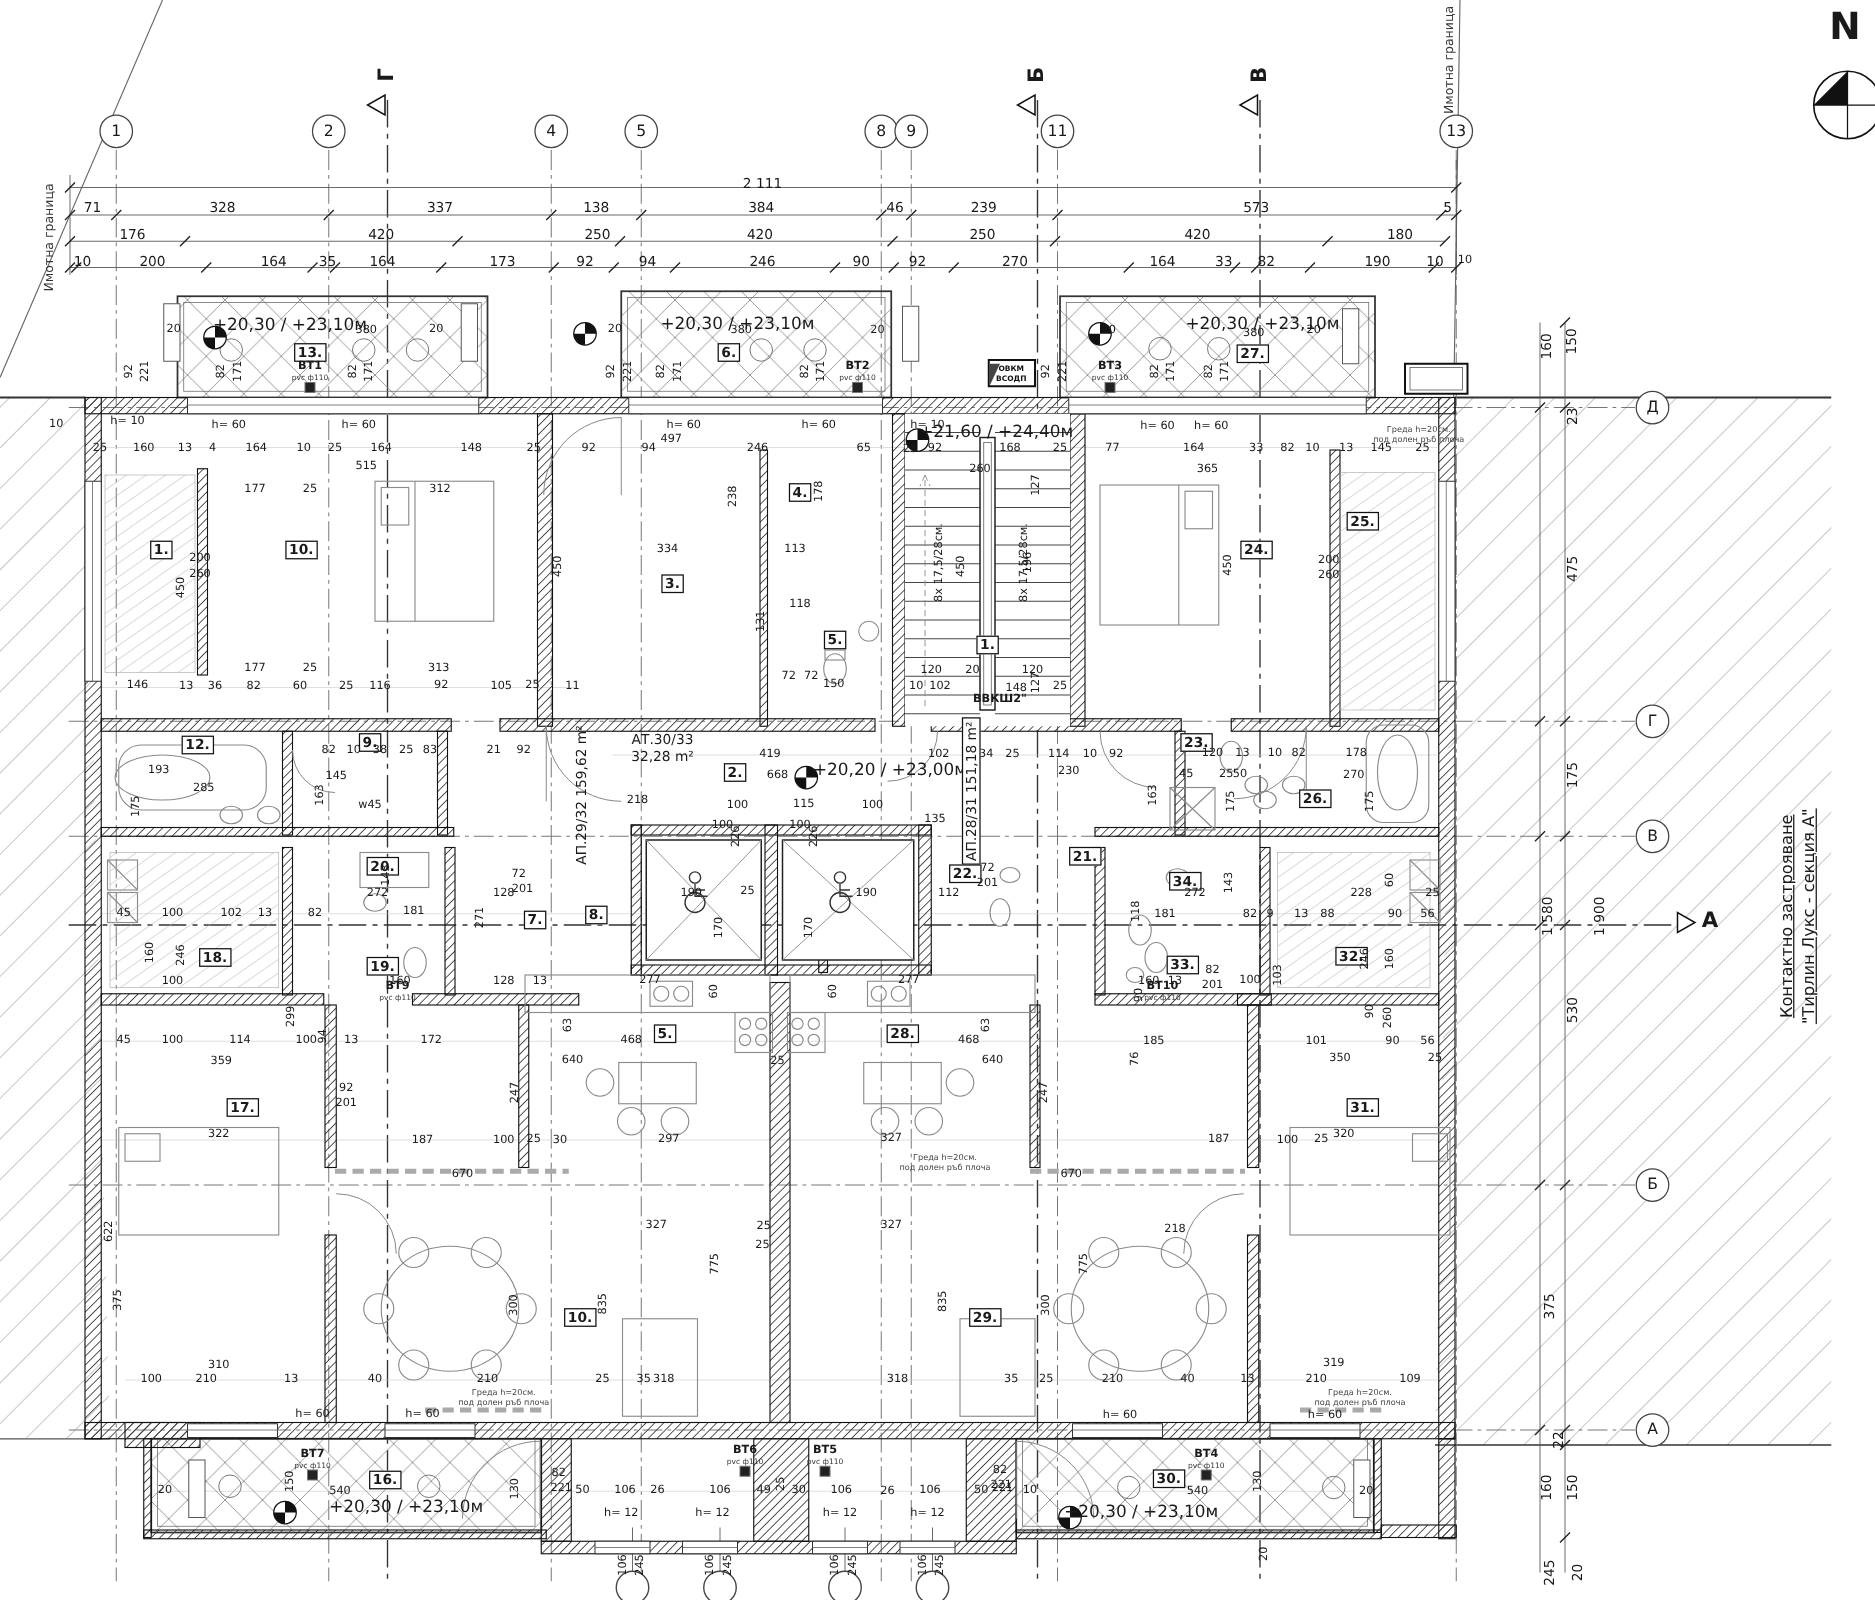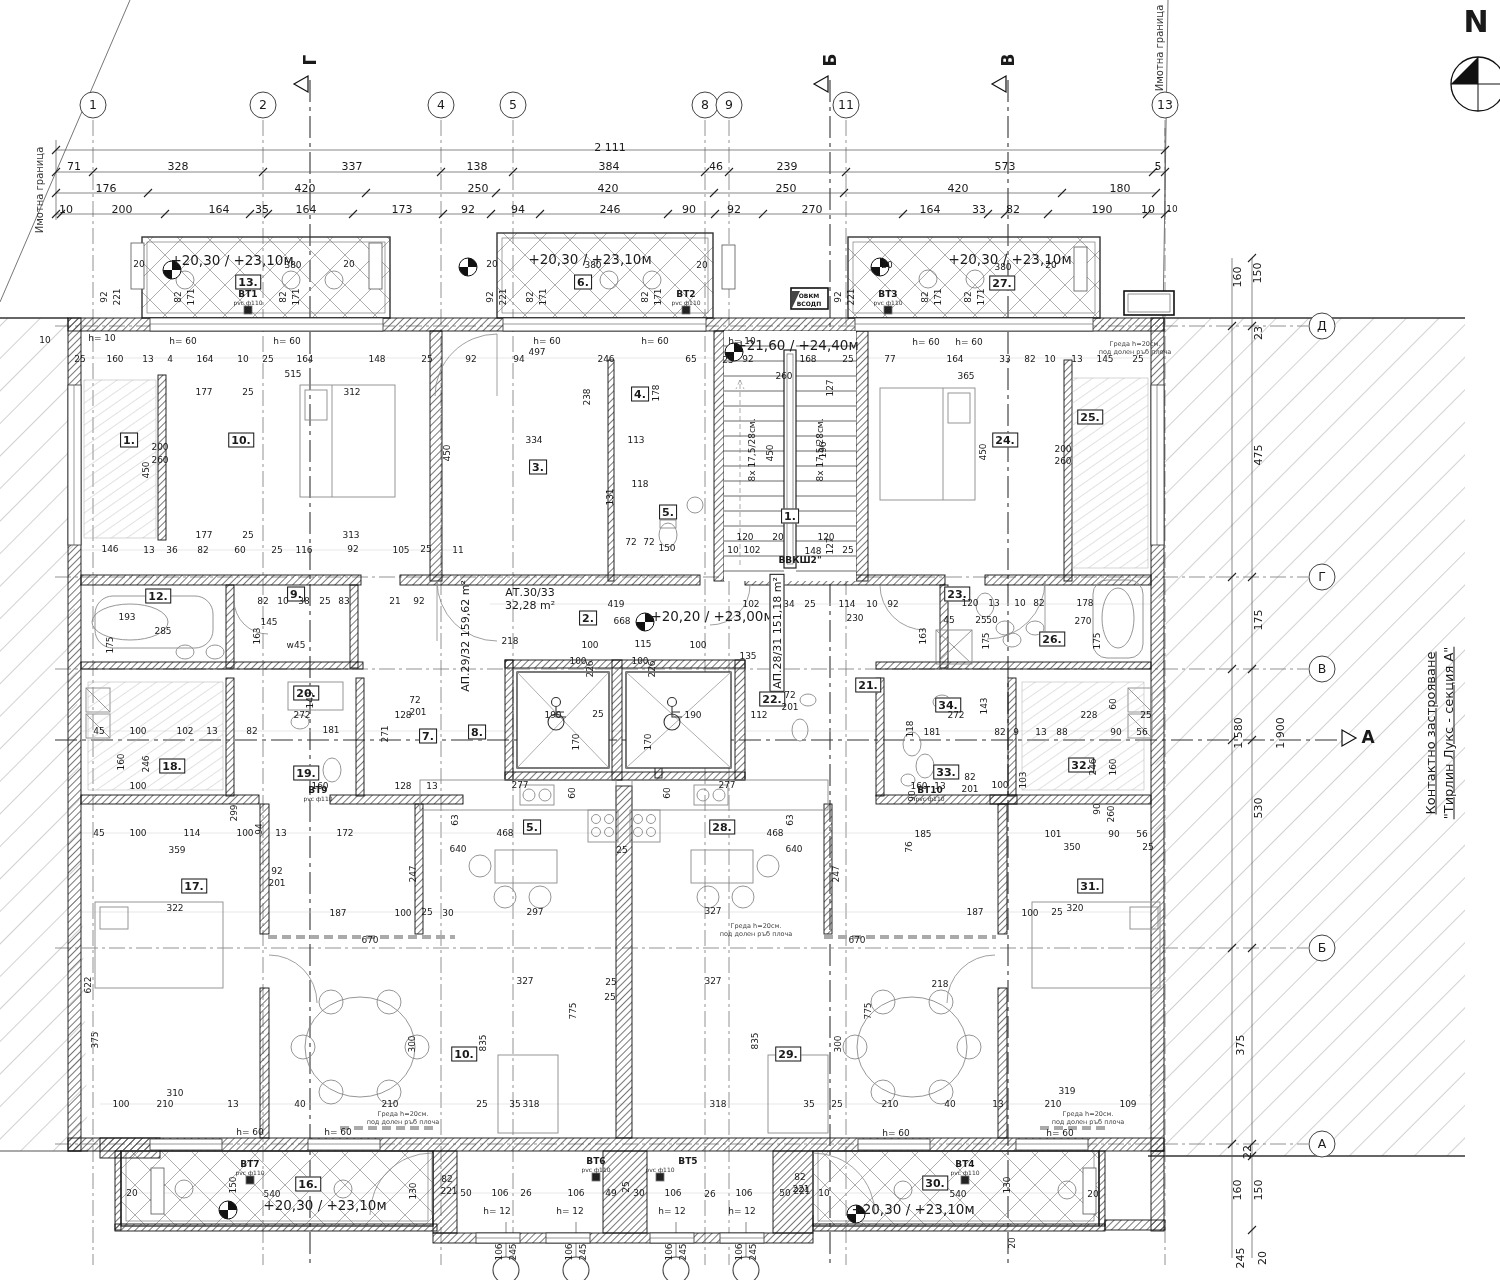--- a/index.html
+++ b/index.html
@@ -892,21 +892,21 @@
       <span class="lab vt" style="left: 686px; top: 294px;">ВТ2</span>
       <span class="lab vtsub" style="left: 686px; top: 303px;">pvc ф110</span>
       <span class="lab vt" style="left: 888px; top: 294px;">ВТ3</span>
       <span class="lab vtsub" style="left: 888px; top: 303px;">pvc ф110</span>
       <span class="lab vt" style="left: 250px; top: 1164px;">ВТ7</span>
       <span class="lab vtsub" style="left: 250px; top: 1173px;">pvc ф110</span>
       <span class="lab vt" style="left: 965px; top: 1164px;">ВТ4</span>
       <span class="lab vtsub" style="left: 965px; top: 1173px;">pvc ф110</span>
       <span class="lab vt" style="left: 596px; top: 1161px;">ВТ6</span>
       <span class="lab vtsub" style="left: 596px; top: 1170px;">pvc ф110</span>
-      <span class="lab vt" style="left: 660px; top: 1161px; margin-left: 28px;">ВТ5</span>
+      <span class="lab vt" style="left: 660px; top: 1161px;">ВТ5</span>
       <span class="lab vtsub" style="left: 660px; top: 1170px;">pvc ф110</span>
       <span class="lab vt" style="left: 318px; top: 790px;">ВТ9</span>
       <span class="lab vtsub" style="left: 318px; top: 799px;">pvc ф110</span>
       <span class="lab vt" style="left: 930px; top: 790px;">ВТ10</span>
       <span class="lab vtsub" style="left: 930px; top: 799px;">pvc ф110</span>
       <span class="lab vt" style="left: 800px; top: 560px;">ВВКШ2"</span>
       <span class="lab stairtx rot" style="left: 752px; top: 450px;">8x 17,5/28см.</span>
       <span class="lab stairtx rot" style="left: 820px; top: 450px;">8x 17,5/28см.</span>
       <span class="lab note" style="left: 1135px; top: 344px;">Греда h=20см.</span>
       <span class="lab note" style="left: 1135px; top: 352px;">под долен ръб плоча</span>

